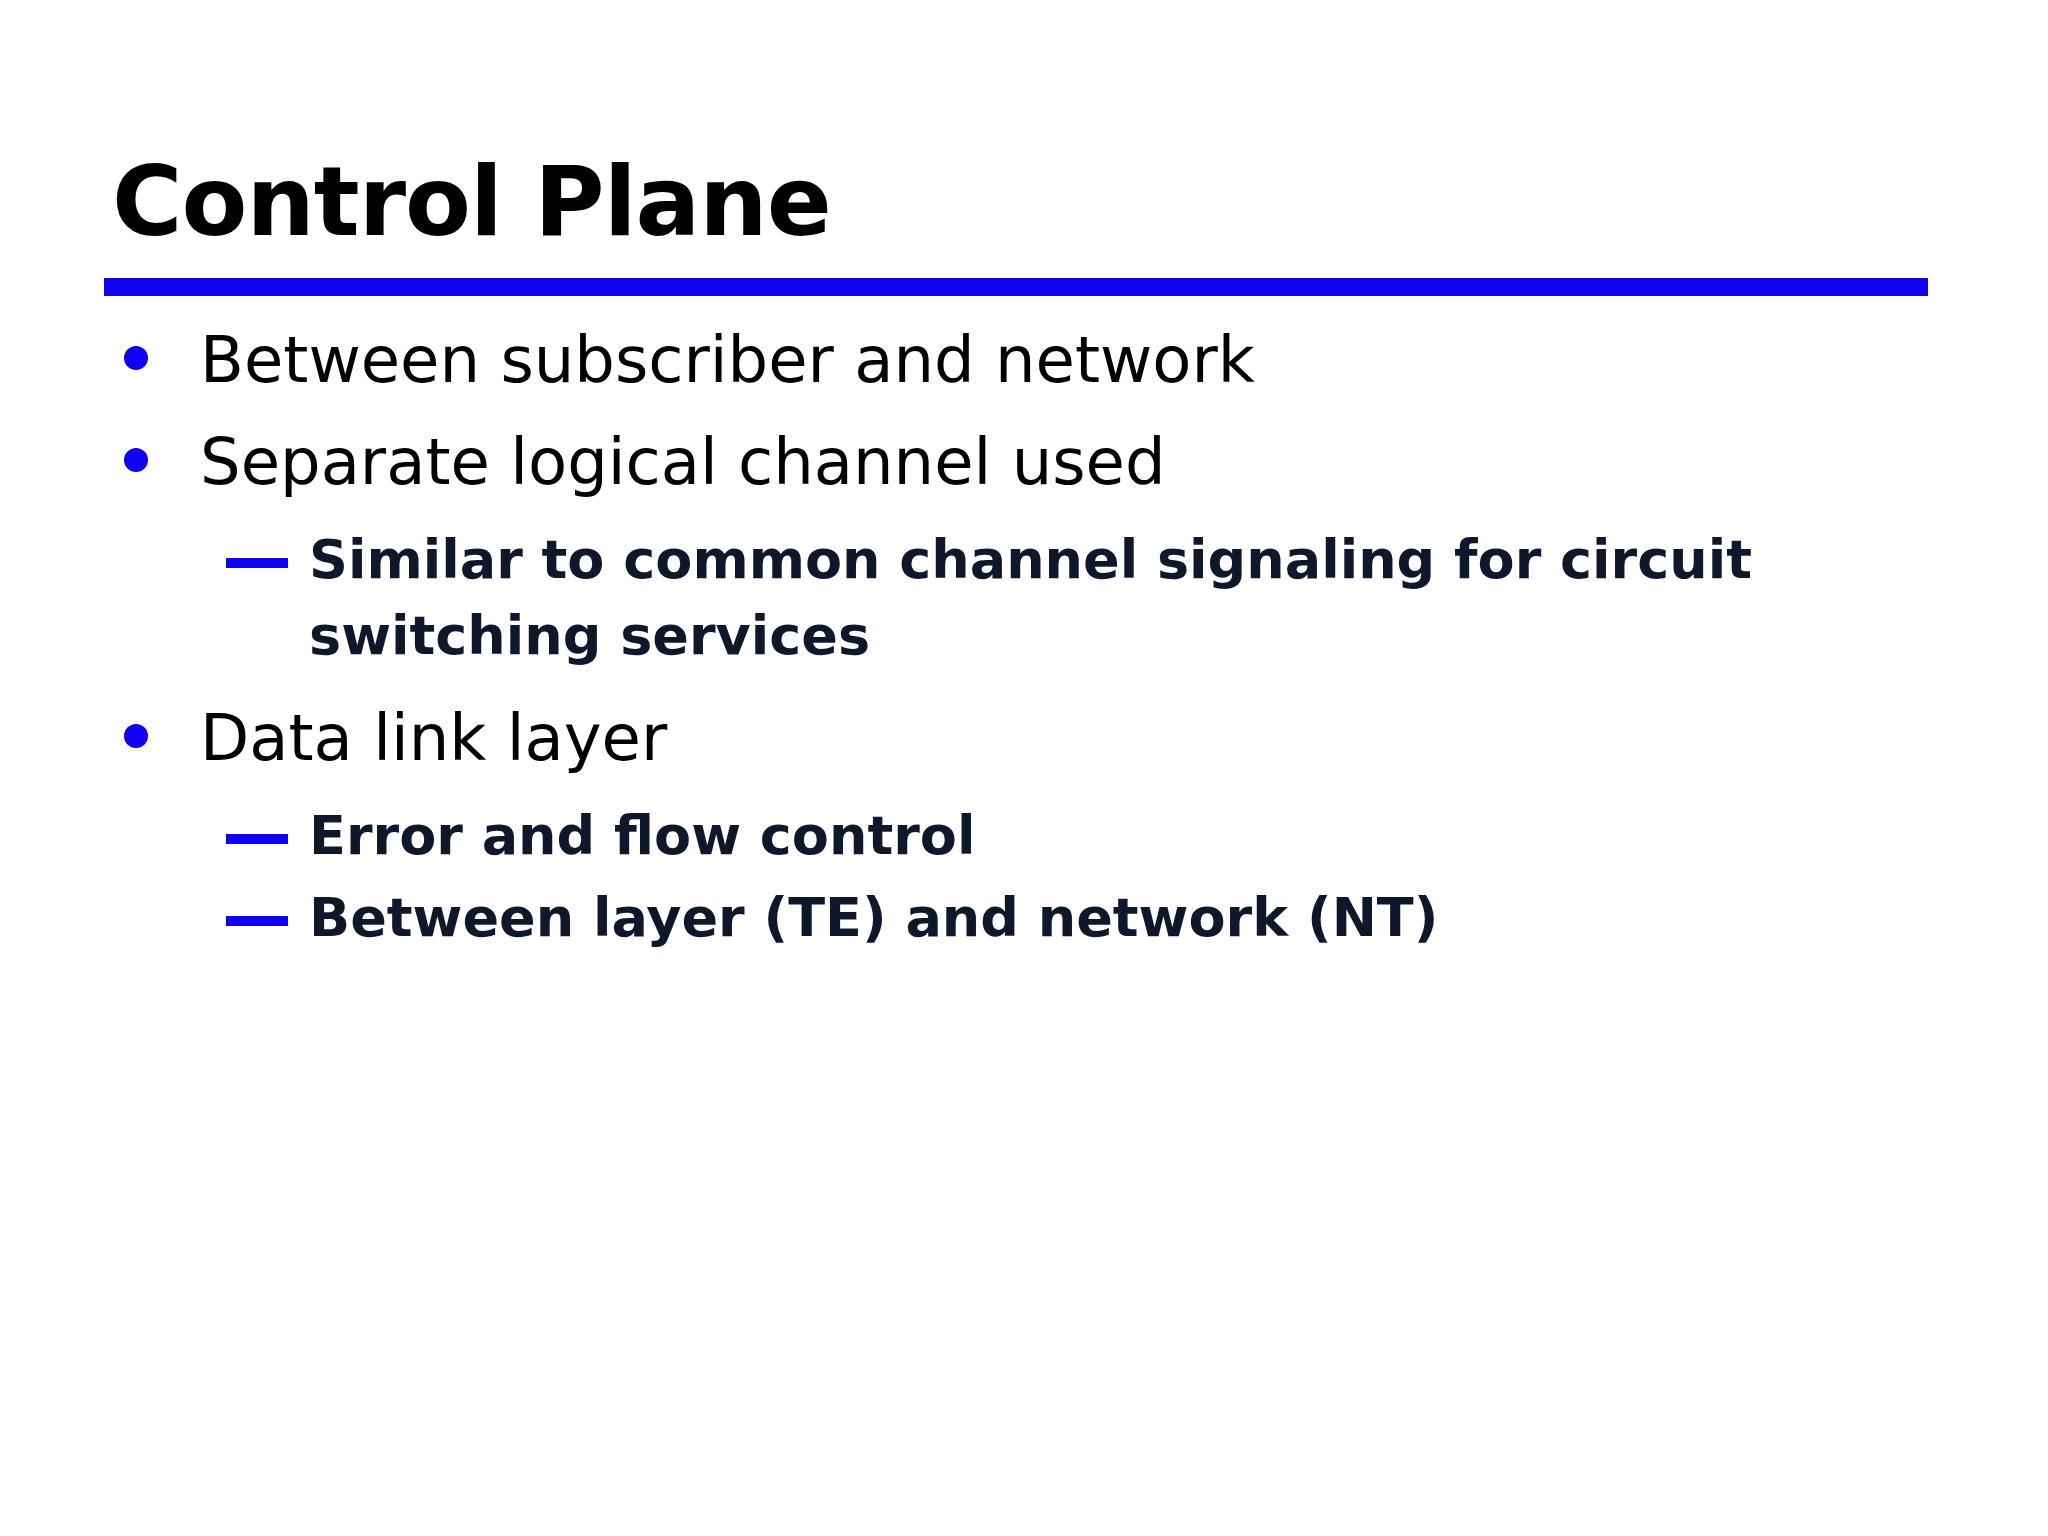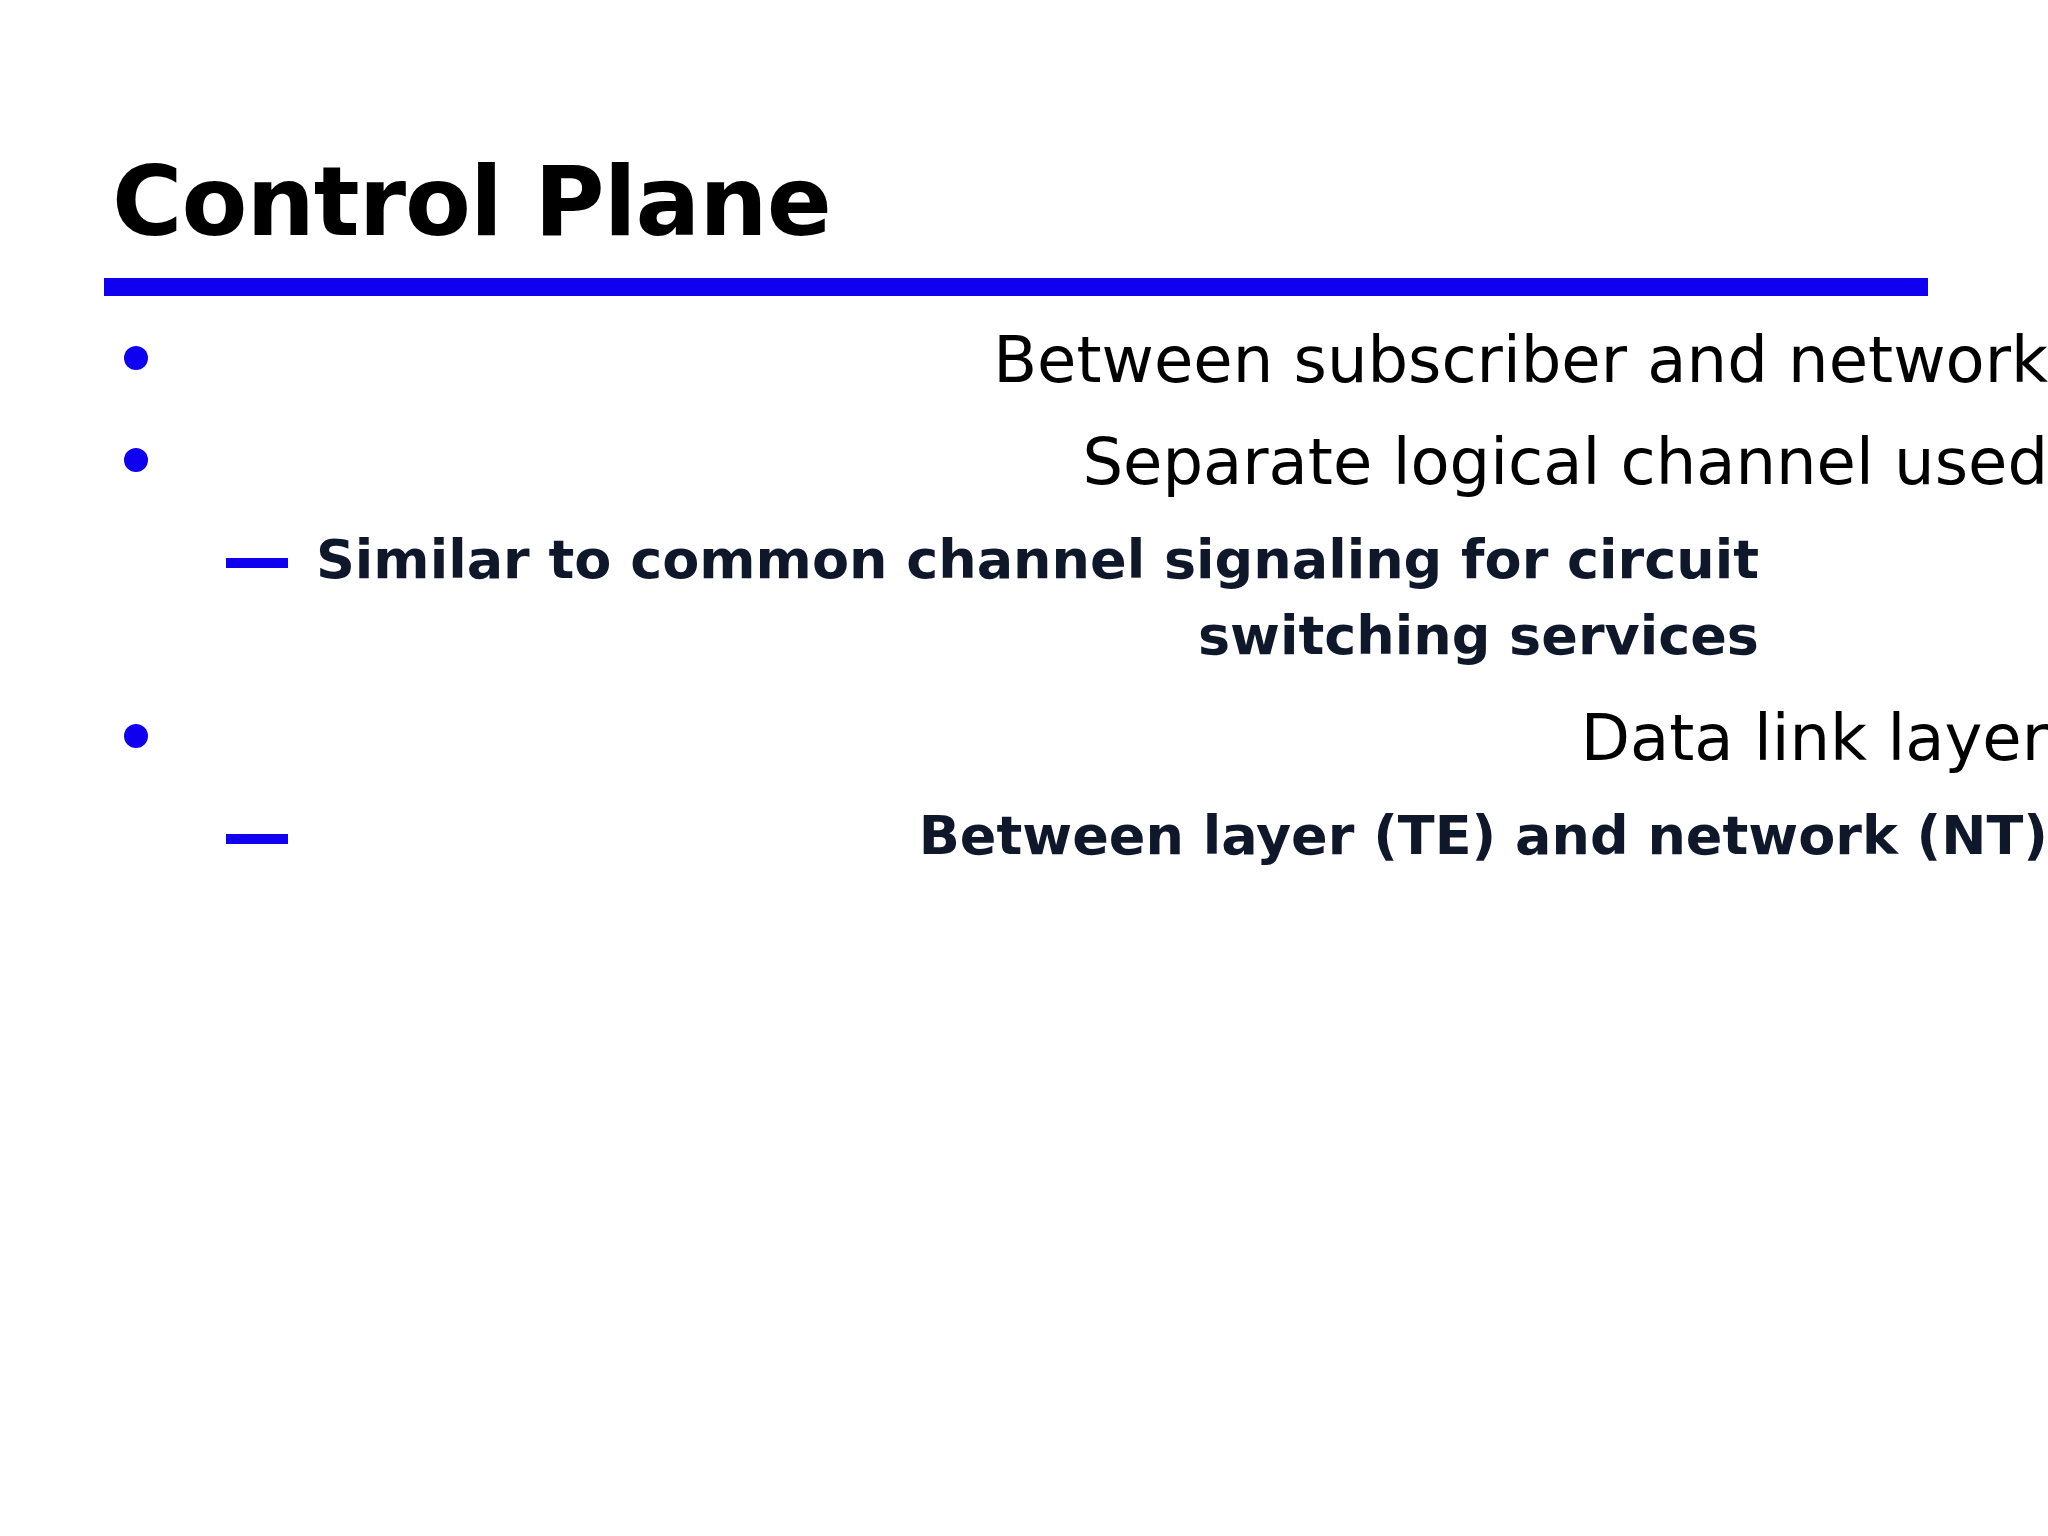--- a/index.html
+++ b/index.html
@@ -45,21 +45,20 @@
     height: 18px;
     background: #1000F0;
   }
 
   
   .body {
     position: absolute;
     left: 0;
     top: 318px;
     width: 2048px;
-    text-align: right;
   }
 
   .lvl1 {
     position: relative;
     padding-left: 200px;
     margin: 0 0 18px 0;
     min-height: 84px;
   }
   .lvl1 .dot {
     position: absolute;
@@ -137,20 +136,21 @@
       <span class="t">Data link layer</span>
     </div>
 
 
     <div class="lvl2">
       <span class="dash"></span>
     </div>
 
     <div class="lvl2">
       <span class="dash"></span>
+      <span class="t">Error and flow control</span>
     </div>
 
     <div class="lvl2">
       <span class="dash"></span>
       <span class="t">Between layer (TE) and network (NT)</span>
     </div>
 
 
   </div>
 </div>

